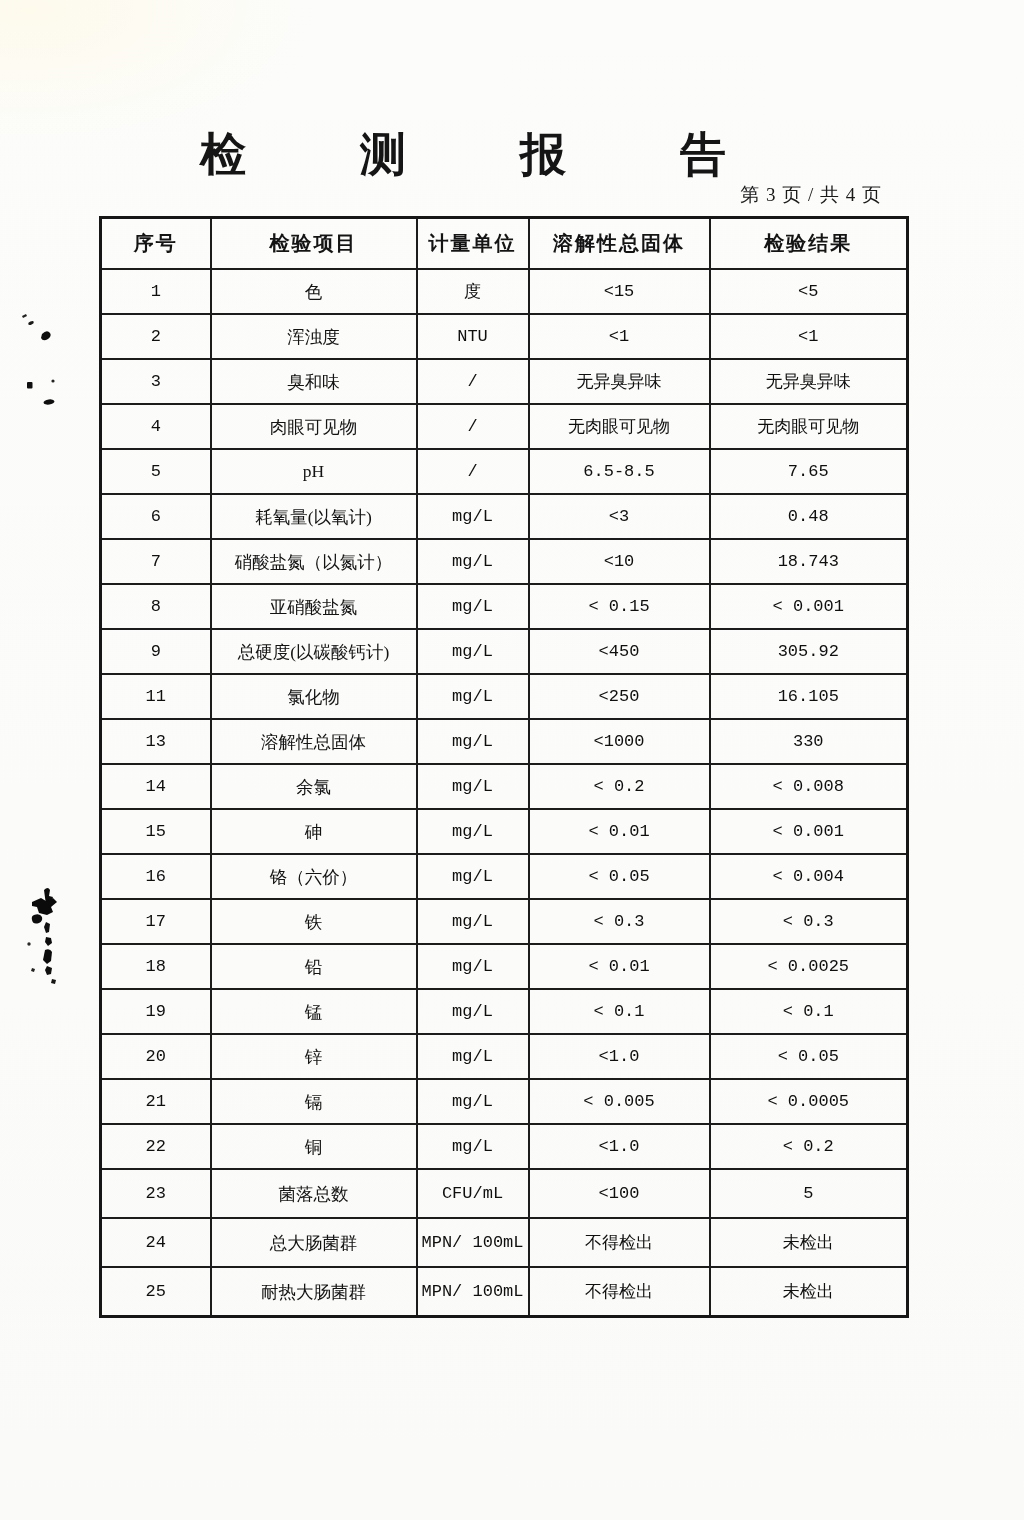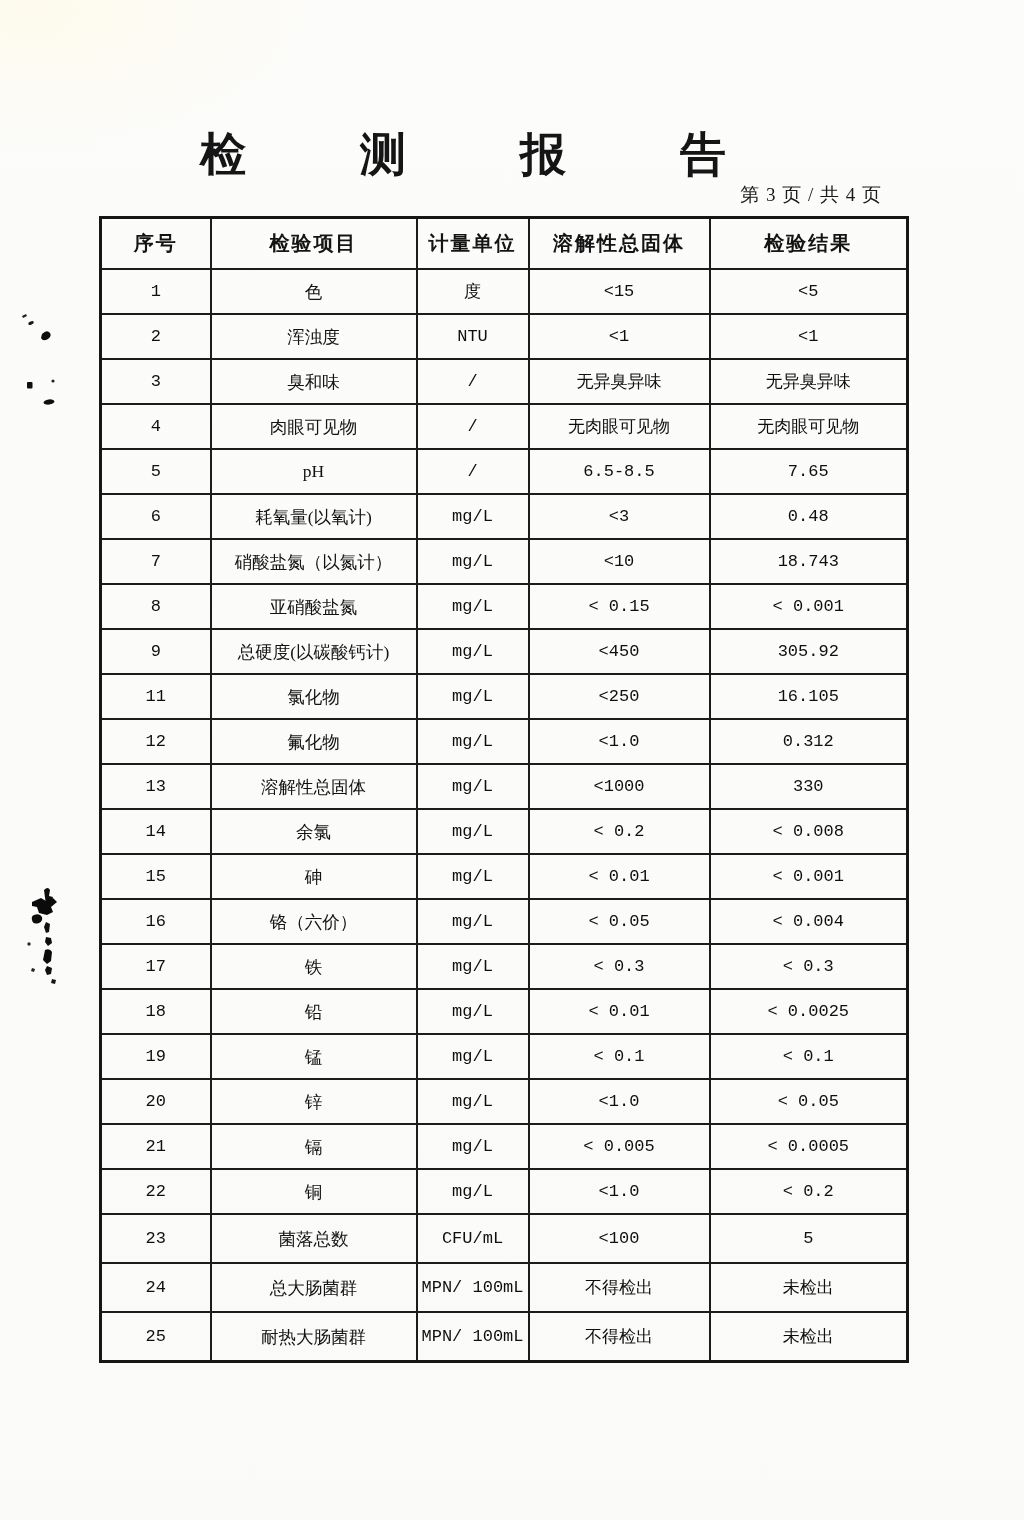--- a/index.html
+++ b/index.html
@@ -201,27 +201,20 @@
     <td class="mono">305.92</td>
   </tr>
         <tr>
     <td class="mono">11</td>
     <td>氯化物</td>
     <td class="mono">mg/L</td>
     <td class="mono">&lt;250</td>
     <td class="mono">16.105</td>
   </tr>
         <tr>
-    <td class="mono">12</td>
-    <td>氟化物</td>
-    <td class="mono">mg/L</td>
-    <td class="mono">&lt;1.0</td>
-    <td class="mono">0.312</td>
-  </tr>
-        <tr>
     <td class="mono">13</td>
     <td>溶解性总固体</td>
     <td class="mono">mg/L</td>
     <td class="mono">&lt;1000</td>
     <td class="mono">330</td>
   </tr>
         <tr>
     <td class="mono">14</td>
     <td>余氯</td>
     <td class="mono">mg/L</td>

